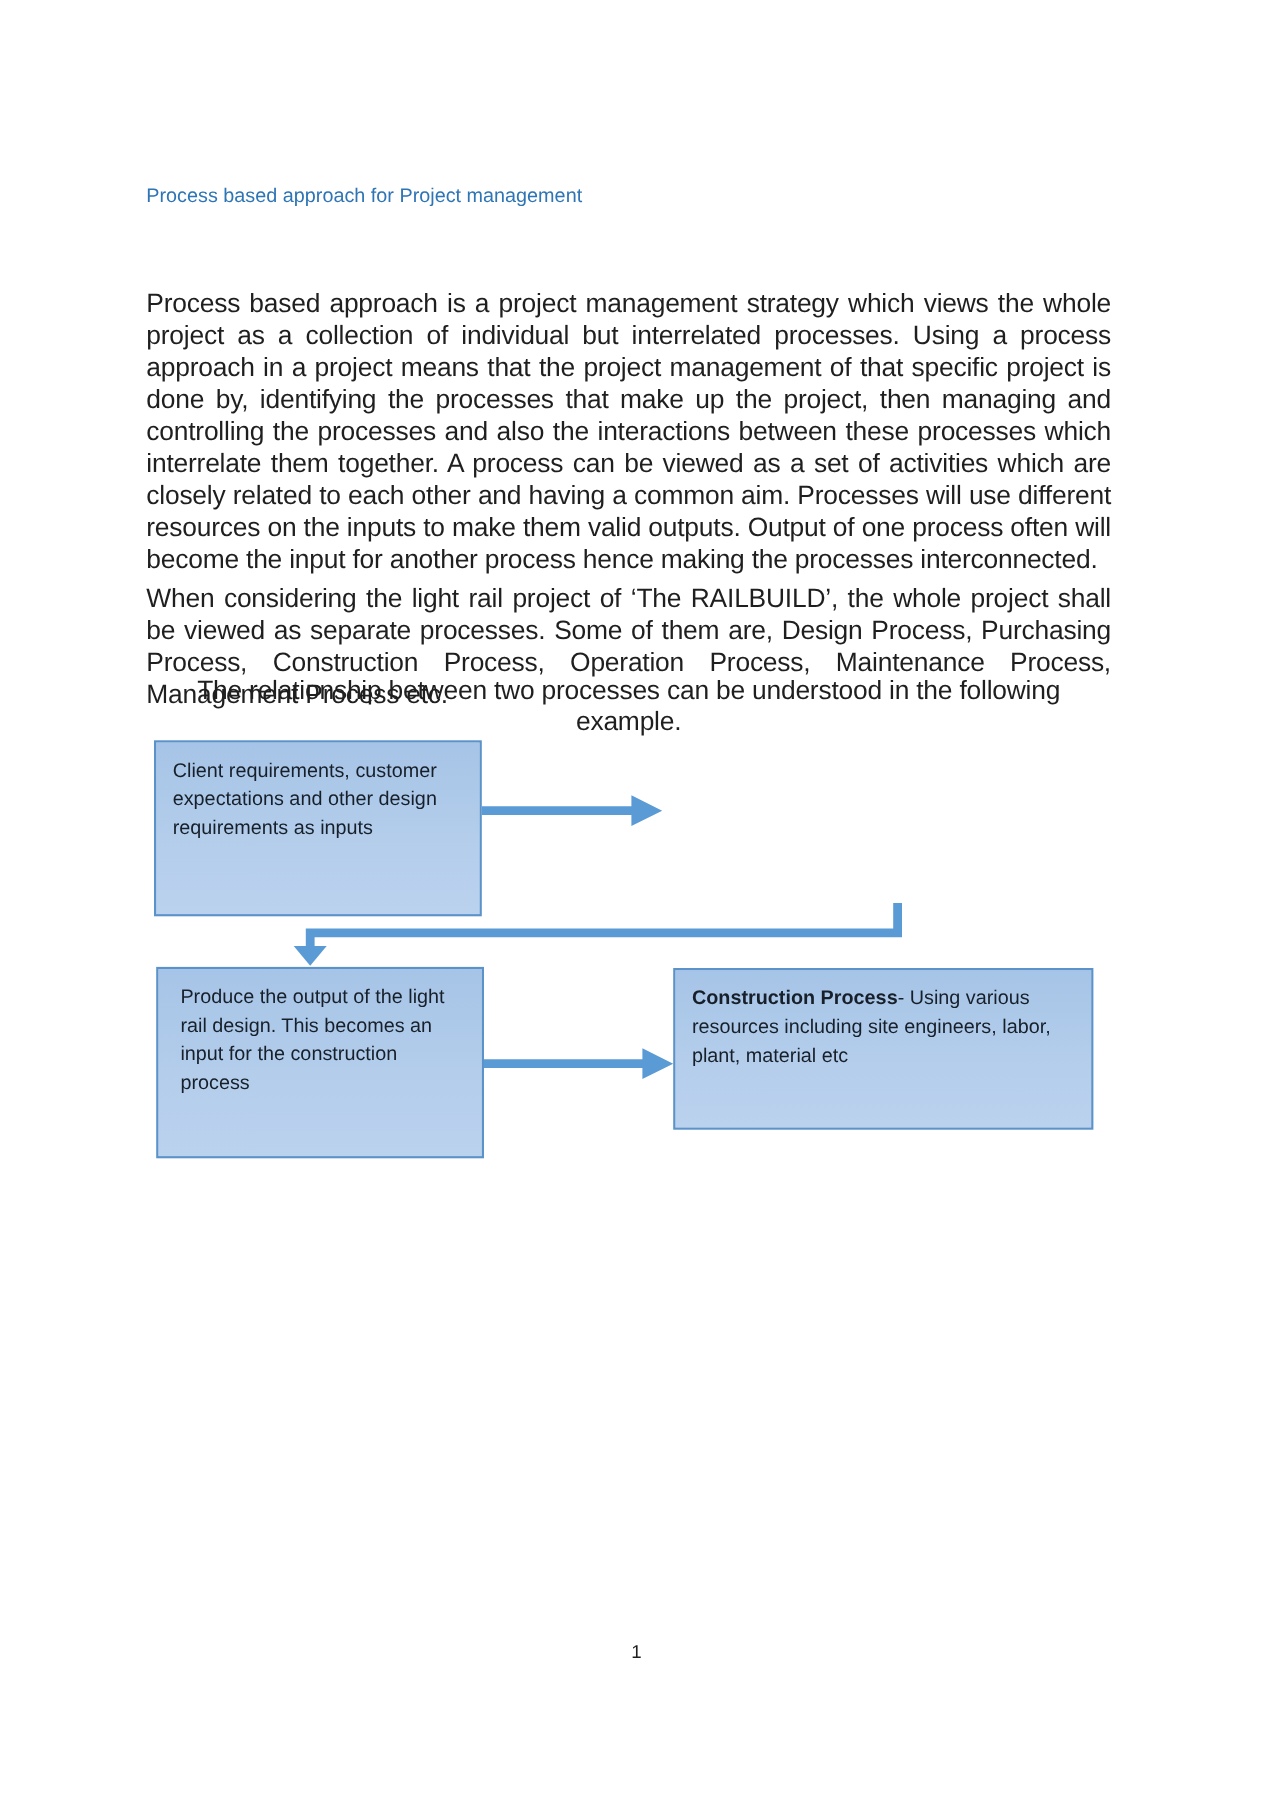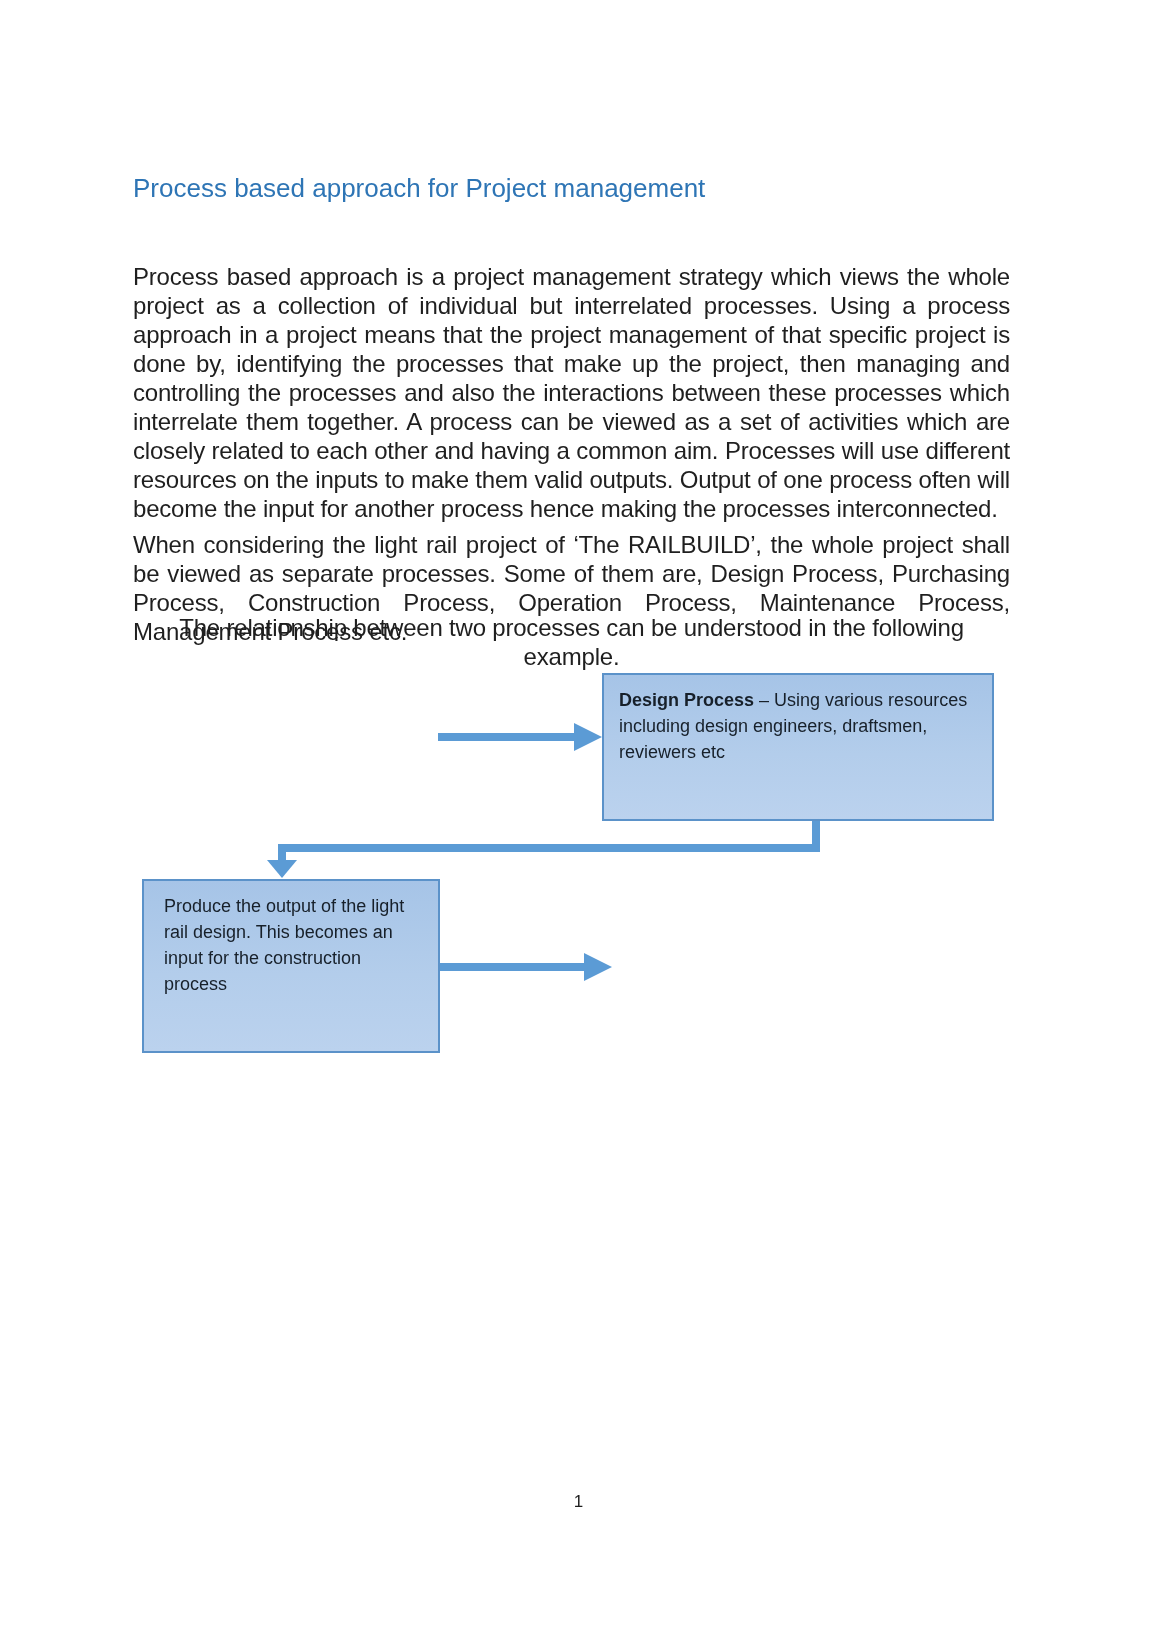--- a/index.html
+++ b/index.html
@@ -14,21 +14,21 @@
     background: #ffffff;
     font-family: "Liberation Sans", sans-serif;
     color: #1f1f1f;
     overflow: hidden;
   }
   .doc-title {
     position: absolute;
     left: 133px;
     top: 156px;
     width: 900px;
-    font-size: 26px;
+    font-size: 18px;
     font-weight: 400;
     color: #2e75b5;
     letter-spacing: 0px;
   }
   .para {
     position: absolute;
     left: 133px;
     width: 877px;
     font-size: 24px;
     line-height: 29px;
@@ -80,25 +80,26 @@
 <div class="page">
 
   <h1 class="doc-title">Process based approach for Project management</h1>
 
   <p class="para p1">Process based approach is a project management strategy which views the whole project as a collection of individual but interrelated processes. Using a process approach in a project means that the project management of that specific project is done by, identifying the processes that make up the project, then managing and controlling the processes and also the interactions between these processes which interrelate them together. A process can be viewed as a set of activities which are closely related to each other and having a common aim. Processes will use different resources on the inputs to make them valid outputs. Output of one process often will become the input for another process hence making the processes interconnected.</p>
 
   <p class="para p2">When considering the light rail project of ‘The RAILBUILD’, the whole project shall be viewed as separate processes. Some of them are, Design Process, Purchasing Process, Construction Process, Operation Process, Maintenance Process, Management Process etc.</p>
 
   <p class="para p3">The relationship between two processes can be understood in the following example.</p>
 
+  <div class="flow-box box1"><b></b><span>Client requirements, customer expectations and other design requirements as inputs</span></div>
 
-  <div class="flow-box box2"><b>Design Process</b><span> – Using various resources including design engineers, draftsmen, reviewers etc</span></div>
 
   <div class="flow-box box3"><b></b><span>Produce the output of the light rail design. This becomes an input for the construction process</span></div>
 
+  <div class="flow-box box4"><b>Construction Process</b><span>- Using various resources including site engineers, labor, plant, material etc</span></div>
 
   <svg class="arrows-overlay" viewBox="0 0 1157 1637" xmlns="http://www.w3.org/2000/svg">
 
     <polygon points="438,733 574,733 574,723 602,737 574,751 574,741 438,741" fill="#5b9bd5"></polygon>
 
     <path d="M816 821 V848 H282 V862" fill="none" stroke="#5b9bd5" stroke-width="8"></path>
     <polygon points="267,860 297,860 282,878" fill="#5b9bd5"></polygon>
 
     <polygon points="440,963 584,963 584,953 612,967 584,981 584,971 440,971" fill="#5b9bd5"></polygon>
   </svg>

